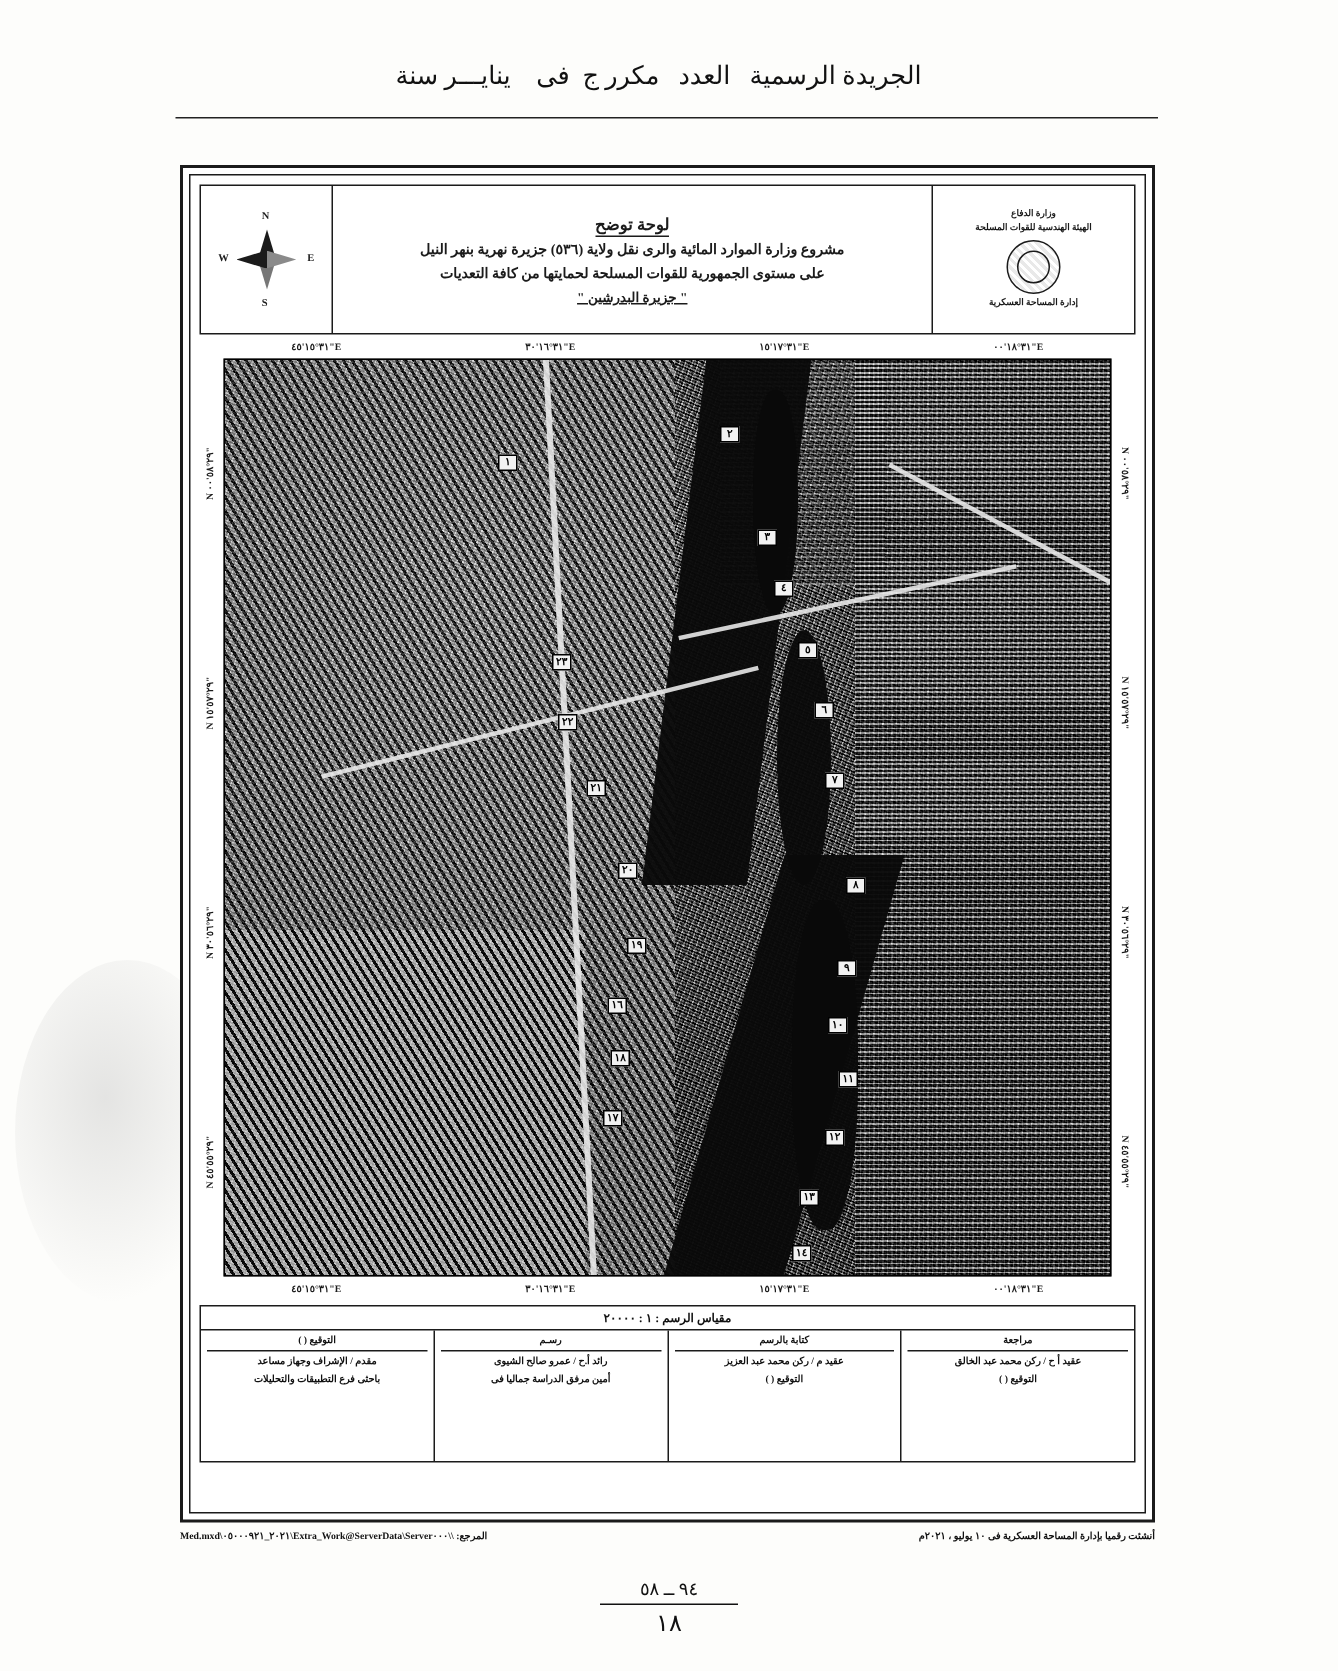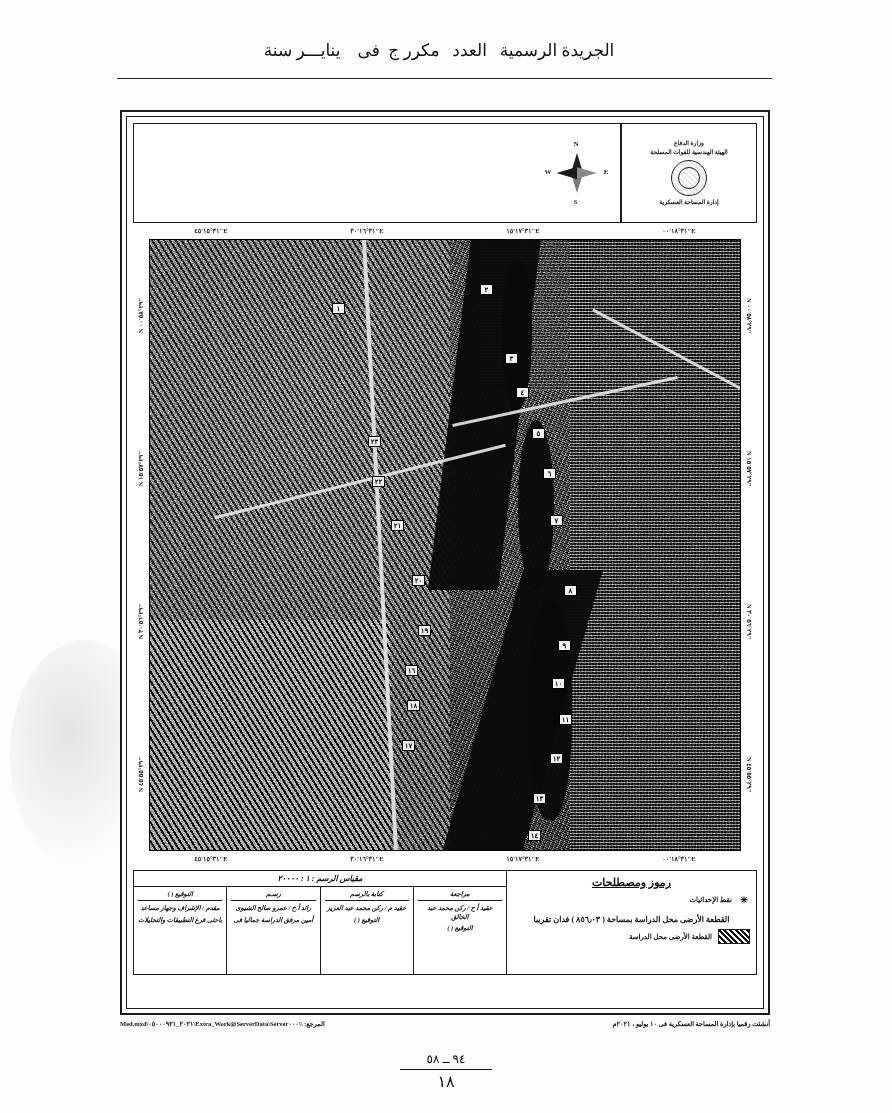--- a/index.html
+++ b/index.html
@@ -254,21 +254,21 @@
   }
   .sym-box{
     width:30px;height:13px;border:1px solid #1b1b1b;
     background:repeating-linear-gradient(45deg,#111 0 2px,#fff 2px 4px);
   }
   .lg-area{
     font-size:8px;font-weight:bold;text-align:center;margin-top:4px;
   }
   .lg-scale{
     flex:1;
-    display:flex;flex-direction:column;font-style:italic;
+    display:flex;flex-direction:column;
   }
   .lg-scale .scale-line{
     border-bottom:1.1px solid #1b1b1b;
     padding:3px 6px;
     font-size:8px;font-weight:bold;text-align:center;
   }
   .lg-grid{
     flex:1;display:flex;direction:rtl;
   }
   .lg-cell{
@@ -320,20 +320,26 @@
 
     <div class="title-block">
 
       <div class="tb-ministry">
         <div class="m-line">وزارة الدفاع</div>
         <div class="m-line">الهيئة الهندسية للقوات المسلحة</div>
         <div class="seal"></div>
         <div class="m-line">إدارة المساحة العسكرية</div>
       </div>
 
+      <div class="tb-center">
+        <div class="t-main">لوحة توضح</div>
+        <div class="t-l1">مشروع وزارة الموارد المائية والرى نقل ولاية (٥٣٦) جزيرة نهرية بنهر النيل</div>
+        <div class="t-l2">على مستوى الجمهورية للقوات المسلحة لحمايتها من كافة التعديات</div>
+        <div class="t-sub">" جزيرة البدرشين "</div>
+      </div>
 
       <div class="tb-compass">
         <div class="compass">
           <div class="rose"></div>
           <div class="hwing"></div>
           <span class="lbl n">N</span>
           <span class="lbl s">S</span>
           <span class="lbl e">E</span>
           <span class="lbl w">W</span>
         </div>
@@ -412,32 +418,20 @@
 
     <div class="coord-row">
       <span>٣١°١٥'٤٥"E</span>
       <span>٣١°١٦'٣٠"E</span>
       <span>٣١°١٧'١٥"E</span>
       <span>٣١°١٨'٠٠"E</span>
     </div>
 
     <div class="legend">
 
-      <div class="lg-symbols">
-        <div class="lg-title">رموز ومصطلحات</div>
-        <div class="lg-row">
-          <span class="sym-coord">✳</span>
-          <span>نقط الإحداثيات</span>
-        </div>
-        <div class="lg-area">القطعة الأرضى محل الدراسة بمساحة ( ٨٥٦٫٠٣ ) فدان تقريبا</div>
-        <div class="lg-row">
-          <span class="sym-box"></span>
-          <span>القطعة الأرضى محل الدراسة</span>
-        </div>
-      </div>
 
       <div class="lg-scale">
         <div class="scale-line">مقياس الرسم :   ١ : ٢٠٠٠٠</div>
         <div class="lg-grid">
 
           <div class="lg-cell">
             <span class="cell-head">مراجعة</span>
             <span>عقيد أ ح / ركن محمد عبد الخالق</span>
             <span>التوقيع (              )</span>
           </div>

